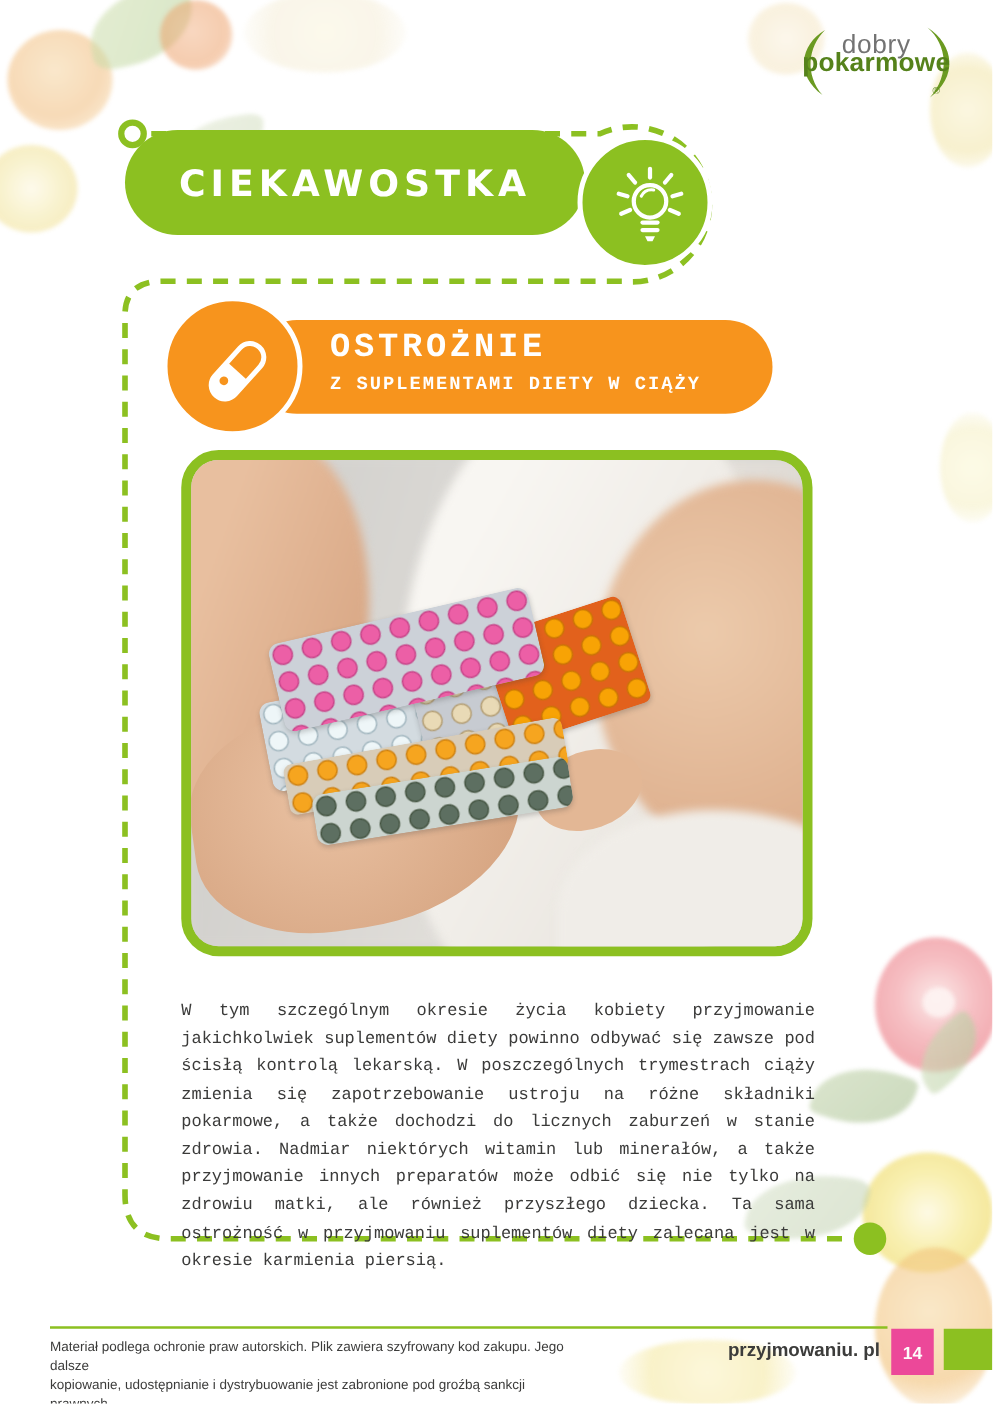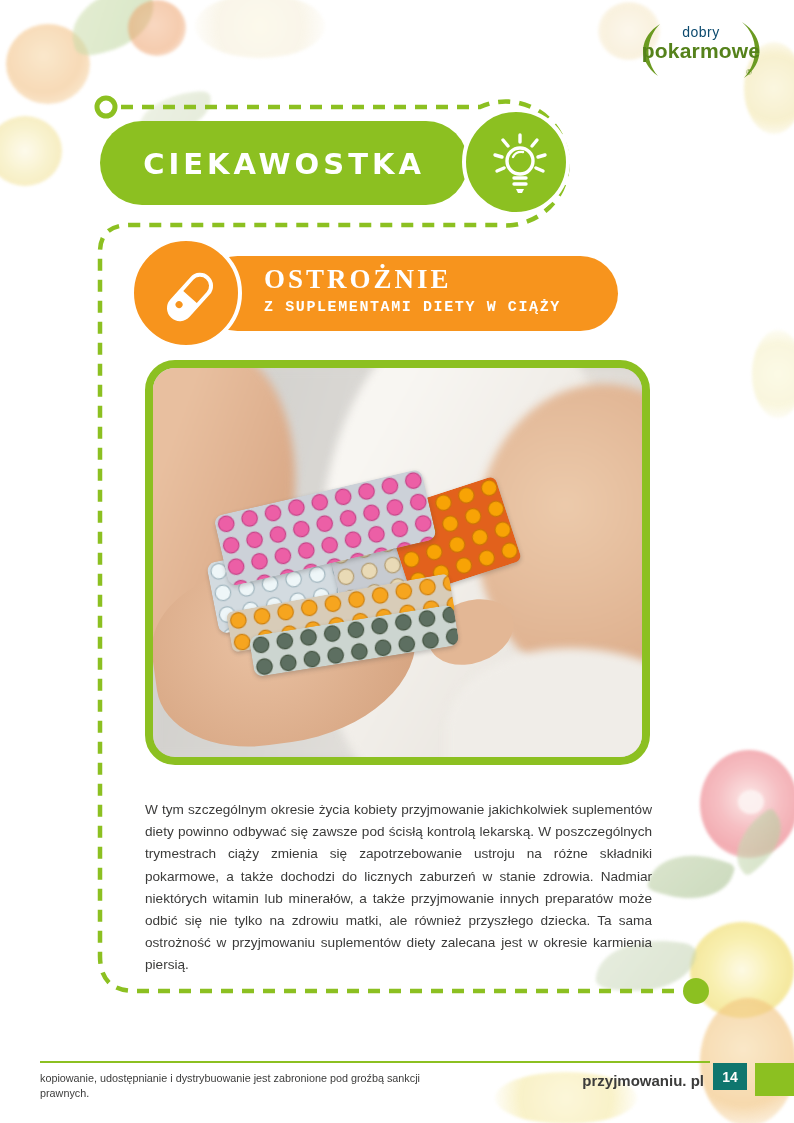--- a/index.html
+++ b/index.html
@@ -43,40 +43,40 @@
   .d-leaf-dash { left:138px; top:94px; width:74px; height:40px; border-radius:80% 15% 80% 15%;
     background:linear-gradient(120deg, #dde5cc, #ccd9b6); opacity:.5; transform:rotate(-6deg); }
 
   
   .dash-svg { position:absolute; left:0; top:0; width:794px; height:1123px; }
 
   
   .logo { position:absolute; left:624px; top:12px; width:154px; height:76px; }
   .logo svg { position:absolute; inset:0; }
   .logo .l-top { position:absolute; left:0; right:0; top:12px; text-align:center;
-    font-size:14px; color:#0c4a6e; font-weight:400; letter-spacing:.5px; }
+    font-size:21px; color:#737373; font-weight:400; letter-spacing:.5px; }
   .logo .l-bottom { position:absolute; left:0; right:0; top:27px; text-align:center;
     font-size:21px; color:#55821b; font-weight:700; letter-spacing:.2px; }
   .logo .l-reg { position:absolute; right:26px; top:56px; font-size:8px; color:#5d8a1f; }
 
   
-  .banner-green { position:absolute; left:100px; top:121px; width:368px; height:84px;
+  .banner-green { position:absolute; left:100px; top:104px; width:368px; height:84px;
     background:#8cc021; border-radius:42px; }
   .banner-green .label { position:absolute; left:0; right:0; top:26px; text-align:center;
     color:#fff; font-weight:800; font-size:29px; letter-spacing:4px;
     font-family:"DejaVu Sans", sans-serif; }
   .bulb-circle { position:absolute; left:462px; top:108px; width:108px; height:108px;
     border-radius:50%; background:#8cc021; border:4px solid #fff; }
   .bulb-circle svg { position:absolute; left:17px; top:15px; }
 
   
   .banner-orange { position:absolute; left:200px; top:256px; width:418px; height:75px;
     background:#f7941d; border-radius:38px; }
   .banner-orange .t1 { position:absolute; left:64px; top:8px; color:#fff; font-weight:800;
-    font-size:27px; letter-spacing:3px; font-family:Liberation Serif, serif; }
+    font-size:27px; letter-spacing:3px; font-family:Liberation Mono, monospace; }
   .banner-orange .t2 { position:absolute; left:64px; top:43px; color:#fff; font-weight:800;
     font-size:15px; letter-spacing:1.6px; font-family:Liberation Mono, monospace; }
   .pill-circle { position:absolute; left:130px; top:237px; width:112px; height:112px;
     border-radius:50%; background:#f7941d; border:4px solid #fff; }
   .pill-circle svg { position:absolute; left:22px; top:22px; }
 
   
   .photo { position:absolute; left:145px; top:360px; width:505px; height:405px;
     border:8px solid #8cc021; border-radius:30px; overflow:hidden; background:#d8d6d2; }
   .photo .abs { position:absolute; }
@@ -99,30 +99,30 @@
   .bl-blue  { left:6%;  top:27%; width:72%; height:42%; background-color:#d3dbe0; --pc:#eef6f8; --ps:#9fb4bd; transform:rotate(-5deg); }
   .bl-beige { left:44%; top:26%; width:38%; height:32%; background-color:#c7cbd1; --pc:#e9dab6; --ps:#b19a6e; transform:rotate(-8deg); border-radius:7px; }
   .bl-pink  { left:10%; top:-2%; width:66%; height:42%; background-color:#ccd1d8; --pc:#ec5fa6; --ps:#c53e85; transform:rotate(-7deg); }
   .bl-orangepack { left:64%; top:6%; width:36%; height:52%; background-color:#e2611c; --pc:#f8a305; --ps:#c87403; transform:rotate(-12deg); border-radius:7px; }
   .bl-yellowrow { left:10%; top:58%; width:70%; height:24%; background-color:#d8ccb8; --pc:#f6a51f; --ps:#cc7d0a; transform:rotate(-4deg); border-radius:7px; }
   .bl-dark { left:16%; top:75%; width:64%; height:24%; background-color:#ccd5d0; --pc:#5d6f61; --ps:#42523f; transform:rotate(-3deg); }
   .blister-group { position:absolute; left:8%; top:32%; width:66%; height:44%; transform:rotate(-6deg); }
 
   
   .body-text { position:absolute; left:145px; top:799px; width:507px;
-    font-size:13.6px; line-height:22.2px; color:#3b3b3a; text-align:justify; }
+    font-size:13.6px; line-height:22.2px; color:#3b3b3a; text-align:justify;font-family:Liberation Mono, monospace; }
 
   
   .f-line { position:absolute; left:40px; top:1061px; width:670px; height:2px; background:#8cc021; }
   .f-copy { position:absolute; left:40px; top:1071px; width:420px;
     font-size:10.8px; line-height:15px; color:#3c3c3b; }
   .f-site { position:absolute; left:480px; top:1072px; width:224px; text-align:right;
     font-size:15px; font-weight:700; color:#3c3c3b; }
-  .f-pagebox { position:absolute; left:713px; top:1063px; width:34px; height:27px;
-    background:#0f766e; color:#fdfdfb; font-size:14px; font-weight:700;
+  .f-pagebox { position:absolute; left:713px; top:1063px; width:34px; height:37px;
+    background:#ec4899; color:#fdfdfb; font-size:14px; font-weight:700;
     display:flex; align-items:center; justify-content:center; }
   .f-bar { position:absolute; left:755px; top:1063px; width:39px; height:33px; background:#8cc021; }
 </style>
 </head>
 <body>
 
 <div class="page">
 
   <div class="decor d-orange-tl"></div>
   <div class="decor d-lemonhalf-l"></div>
@@ -207,19 +207,20 @@
       <div class="abs bl pills bl-pink"></div>
       <div class="abs bl pills bl-yellowrow"></div>
       <div class="abs bl pills bl-dark"></div>
     </div>
   </div>
 
   <div class="body-text">W tym szczególnym okresie życia kobiety przyjmowanie jakichkolwiek suplementów diety powinno odbywać się zawsze pod ścisłą kontrolą lekarską. W poszczególnych trymestrach ciąży zmienia się zapotrzebowanie ustroju na różne składniki pokarmowe, a także dochodzi do licznych zaburzeń w stanie zdrowia. Nadmiar niektórych witamin lub minerałów, a także przyjmowanie innych preparatów może odbić się nie tylko na zdrowiu matki, ale również przyszłego dziecka. Ta sama ostrożność w przyjmowaniu suplementów diety zalecana jest w okresie karmienia piersią.</div>
 
   <div class="f-line"></div>
   <div class="f-copy">
+    <div>Materiał podlega ochronie praw autorskich. Plik zawiera szyfrowany kod zakupu. Jego dalsze</div>
     <div>kopiowanie, udostępnianie i dystrybuowanie jest zabronione pod groźbą sankcji prawnych.</div>
   </div>
   <div class="f-site">przyjmowaniu. pl</div>
   <div class="f-pagebox">14</div>
   <div class="f-bar"></div>
 
 </div>
 
 </body></html>

